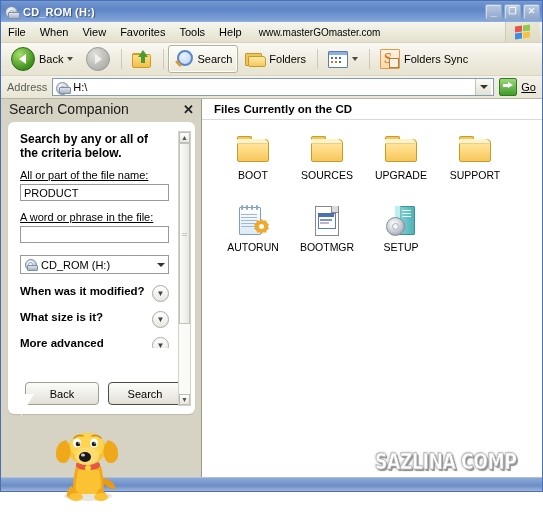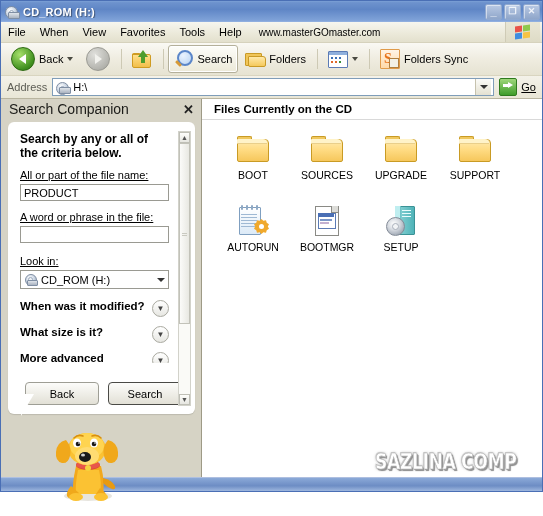--- a/index.html
+++ b/index.html
@@ -442,21 +442,20 @@
           <div class="lp-lab">All or part of the file name:</div>
           <div class="lp-input">
             <span>PRODUCT</span>
           </div>
 
           <div class="lp-lab">A word or phrase in the file:</div>
           <div class="lp-input empty">
             <span></span>
           </div>
 
-          <div class="lp-lab">Look in:</div>
           <div class="lp-select">
             <div class="cd-ico cdico">
               <div class="disc" style="width:10px;height:10px;left:1px;top:1px"></div>
               <div class="hole" style="left:4px;top:4px"></div>
               <div class="drv" style="width:9px;height:4px;left:3px"></div>
             </div>
             <div class="val">CD_ROM (H:)</div>
             <div class="arrowbox">
               <i class="dd-caret"></i>
             </div>

